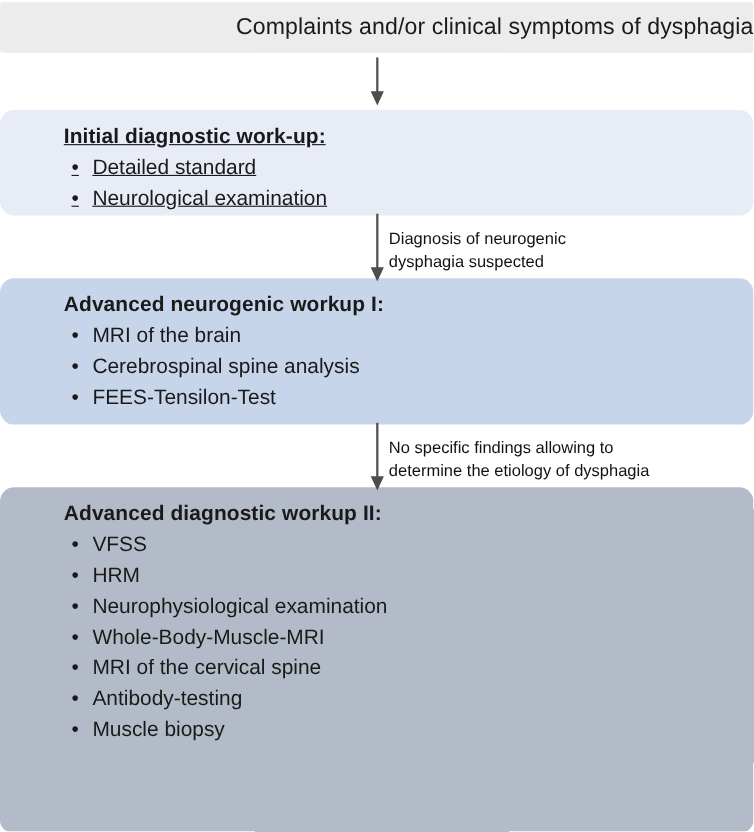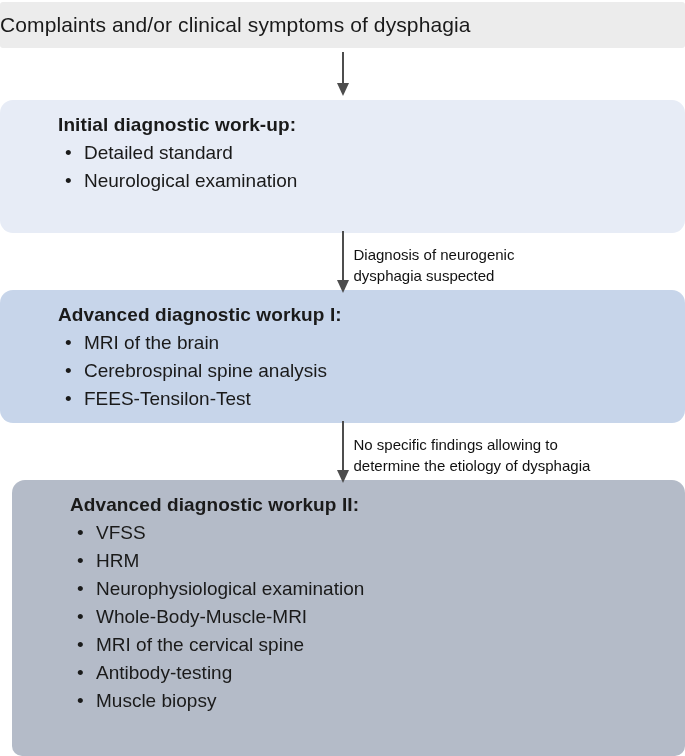--- a/index.html
+++ b/index.html
@@ -18,31 +18,31 @@
   }
 
   
   .box-symptoms {
     margin-top: 2px;
     background: #ececec;
     border-radius: 3px;
     height: 46px;
     display: flex;
     align-items: center;
-    justify-content: flex-start;
+    justify-content: flex-end;
     font-size: 21px;
     letter-spacing: 0.1px;
   }
 
   
   .box {
     border-radius: 13px;
     padding: 11px 18px 9px 58px;
   }
-  .box-initial   { background: #e7ecf6; height: 133px; }
+  .box-initial   { background: #e7ecf6; height: 96px; text-decoration: underline; }
   .box-advanced1 { background: #c7d5ea; height: 133px; }
   .box-advanced2 { background: #b4bbc8; flex: 1 1 auto; border-radius: 13px 13px 10px 10px; }
 
   .box-title {
     font-size: 19px;
     font-weight: bold;
     line-height: 27px;
     letter-spacing: 0.1px;
   }
   .box ul {
@@ -109,38 +109,38 @@
   <div class="arrow-row arrow-row-2">
     <svg class="arrow-svg" width="16" height="62" viewBox="0 0 16 62">
       <line x1="8" y1="0" x2="8" y2="51" stroke="#4d4d4d" stroke-width="2"></line>
       <polygon points="2,49 14,49 8,62" fill="#4d4d4d"></polygon>
     </svg>
     <div class="arrow-label">Diagnosis of neurogenic
 dysphagia suspected</div>
   </div>
 
   <div class="box box-advanced1" style="background-color: rgb(199, 213, 234);">
-    <div class="box-title">Advanced diagnostic workup I:</div>
+    <div class="box-title">Advanced neurogenic workup I:</div>
     <ul>
         <li>MRI of the brain</li>
         <li>Cerebrospinal spine analysis</li>
         <li>FEES-Tensilon-Test</li>
       </ul>
   </div>
 
   <div class="arrow-row arrow-row-3">
     <svg class="arrow-svg" width="16" height="62" viewBox="0 0 16 62">
       <line x1="8" y1="0" x2="8" y2="51" stroke="#4d4d4d" stroke-width="2"></line>
       <polygon points="2,49 14,49 8,62" fill="#4d4d4d"></polygon>
     </svg>
     <div class="arrow-label">No specific findings allowing to
 determine the etiology of dysphagia</div>
   </div>
 
-  <div class="box box-advanced2" style="background-color: rgb(180, 187, 200); margin-left: 12px;">
+  <div class="box box-advanced2" style="background-color: rgb(180, 187, 200);">
     <div class="box-title">Advanced diagnostic workup II:</div>
     <ul>
         <li>VFSS</li>
         <li>HRM</li>
         <li>Neurophysiological examination</li>
         <li>Whole-Body-Muscle-MRI</li>
         <li>MRI of the cervical spine</li>
         <li>Antibody-testing</li>
         <li>Muscle biopsy</li>
       </ul>

